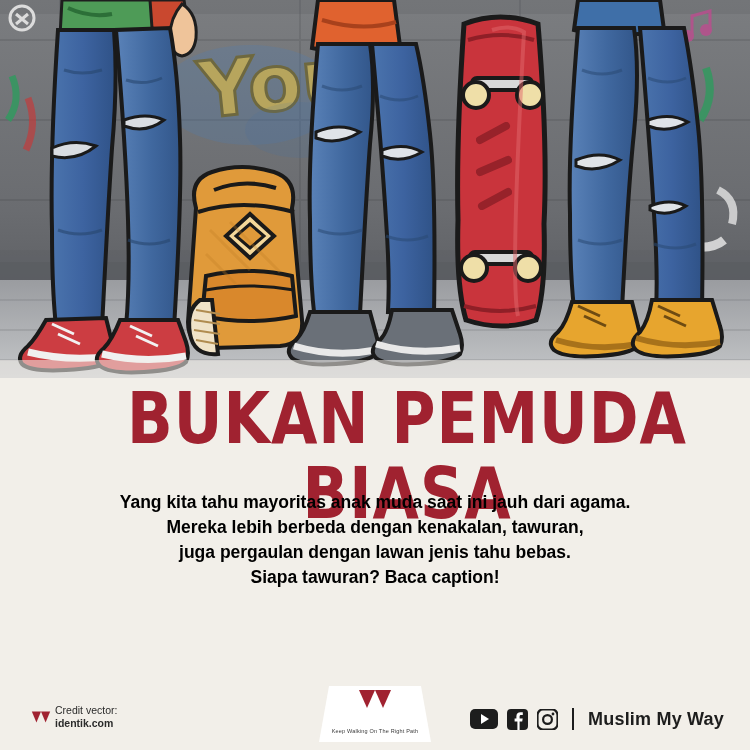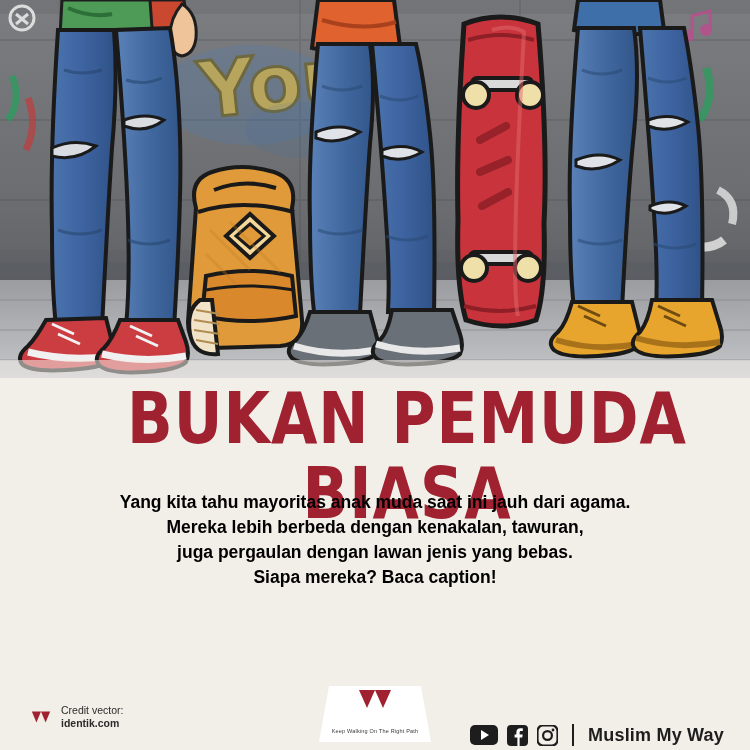--- a/index.html
+++ b/index.html
@@ -74,21 +74,21 @@
     bottom: 0;
     width: 750px;
     height: 72px;
   }
   .credit {
     position: absolute;
     left: 30px;
     bottom: 20px;
     display: flex;
     align-items: center;
-    gap: 9px;
+    gap: 3px;
     justify-content: center;
   }
   .credit-mark {
     width: 22px; height: 22px;
   }
   .credit-text {
     font-size: 10.5px;
     color: #2b2b2b;
     line-height: 13px;
     font-family: "Liberation Sans", sans-serif;
@@ -123,21 +123,21 @@
     left: 0; right: 0;
     top: 42px;
     font-size: 5.5px;
     color: #3a3a3a;
     letter-spacing: 0.2px;
   }
 
   .social {
     position: absolute;
     right: 26px;
-    bottom: 4px;
+    bottom: 20px;
     display: flex;
     align-items: center;
     gap: 9px;
   }
   .soc-icon { display: block; }
   .divider {
     width: 2px;
     height: 22px;
     background: #1d1d1d;
     margin: 0 5px;
@@ -361,22 +361,22 @@
     </svg>
   </div>
 
   <div class="title-wrap">
     <h1 class="title">BUKAN PEMUDA BIASA</h1>
   </div>
 
   <div class="body-wrap">
     <div class="body-line">Yang kita tahu mayoritas anak muda saat ini jauh dari agama.</div>
     <div class="body-line">Mereka lebih berbeda dengan kenakalan, tawuran,</div>
-    <div class="body-line">juga pergaulan dengan lawan jenis yang bebas.</div>
-    <div class="body-line">Siapa mereka? Baca caption!</div>
+    <div class="body-line">juga pergaulan dengan lawan jenis tahu bebas.</div>
+    <div class="body-line">Siapa tawuran? Baca caption!</div>
   </div>
 
   <div class="footer">
 
     <div class="credit">
       <svg class="credit-mark" viewBox="0 0 24 24">
         <path d="M2 6 L12 6 L7 18 Z" fill="#a02230"></path>
         <path d="M12 6 L22 6 L17 18 Z" fill="#a02230"></path>
       </svg>
       <div class="credit-text">

